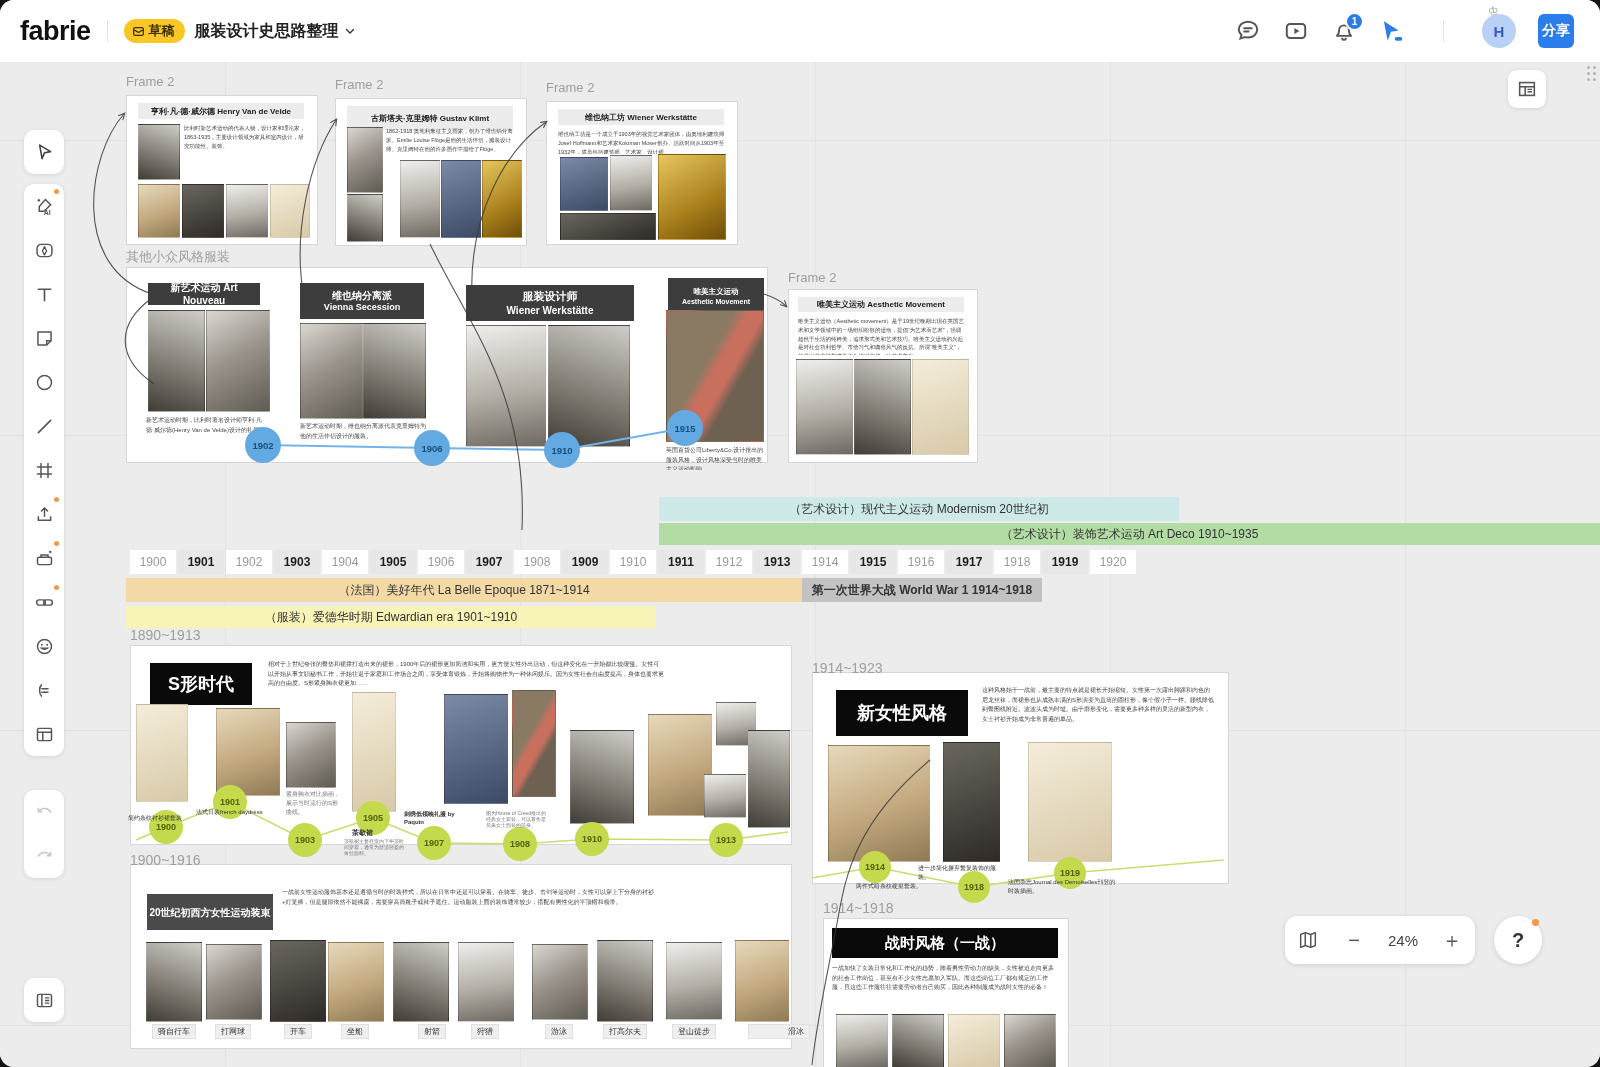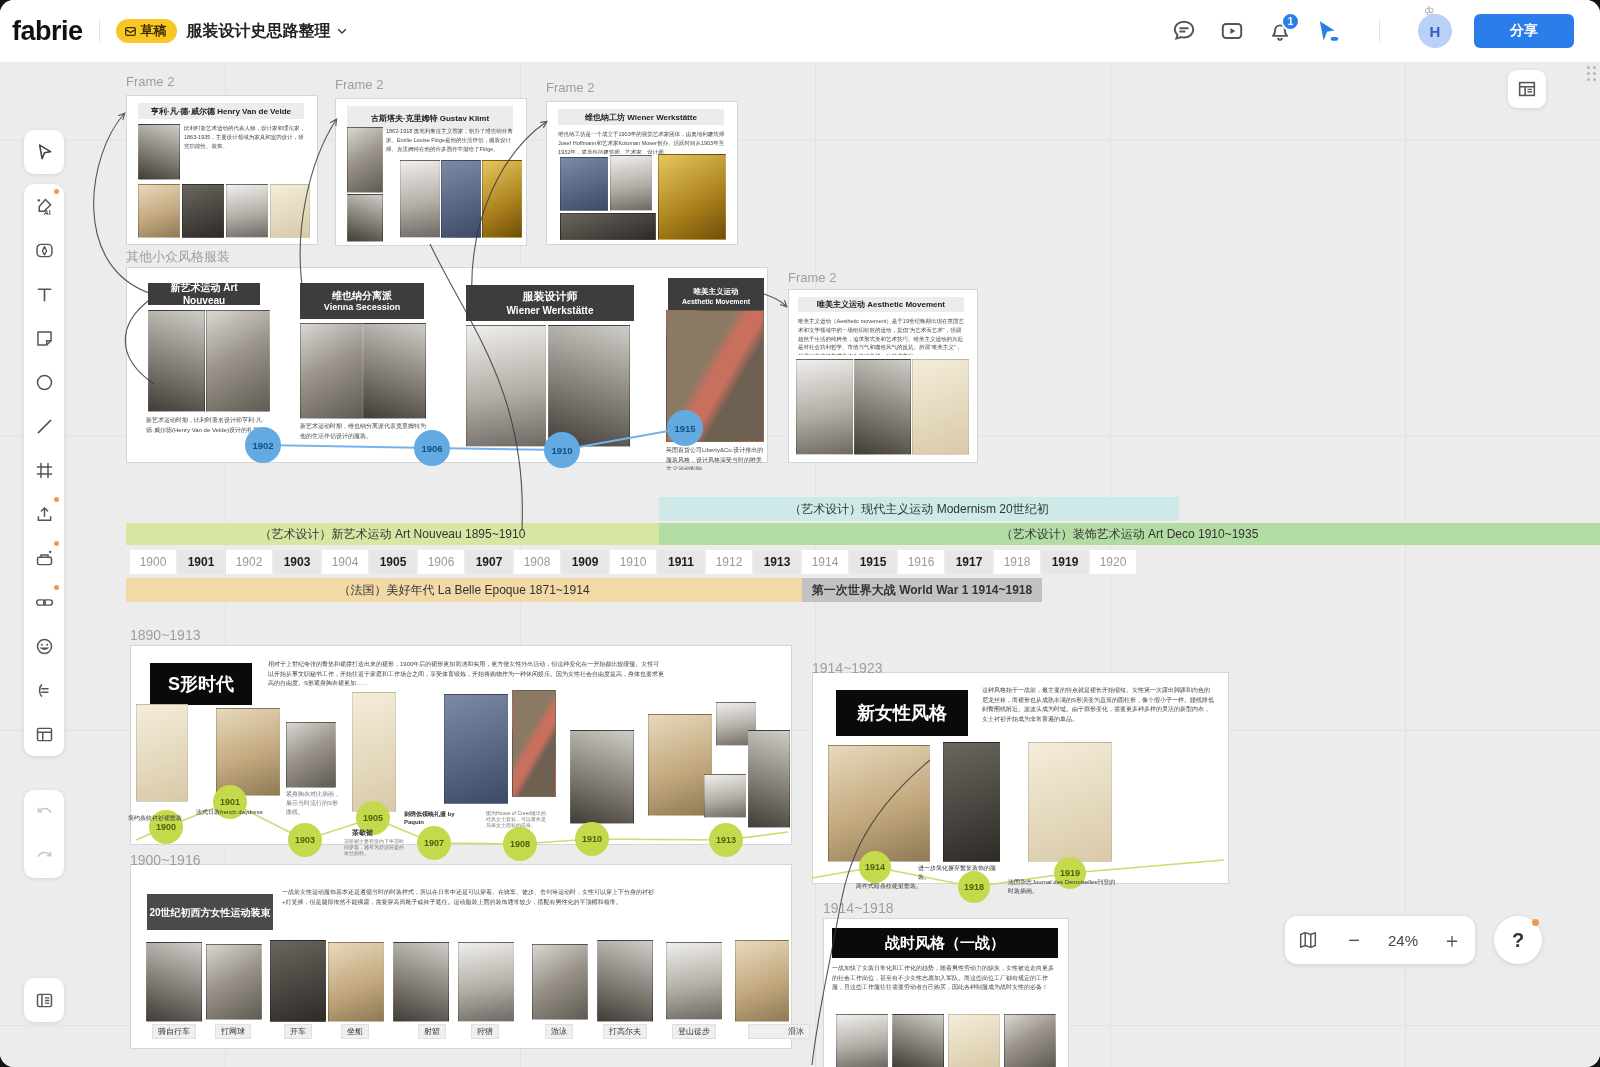--- a/index.html
+++ b/index.html
@@ -1,28 +1,28 @@
 <!DOCTYPE html>
 <html><head>
 <meta charset="utf-8">
 <style>
   html,body{margin:0;padding:0;background:#141414;font-family:"Liberation Sans","DejaVu Sans",sans-serif;}
   .app{position:relative;width:1600px;height:1067px;background:#ededed;border-radius:14px;overflow:hidden;}
   
   .topbar{position:absolute;left:0;top:0;width:1600px;height:62px;background:#fff;display:flex;align-items:center;z-index:20;}
-  .logo{font-size:27px;font-weight:bold;letter-spacing:-0.5px;color:#111;margin-left:12px;}
+  .logo{font-size:27px;font-weight:bold;letter-spacing:-0.5px;color:#111;margin-left:20px;}
   .tb-div{width:1px;height:22px;background:#e2e2e2;margin:0 16px;}
   .badge{display:flex;align-items:center;gap:4px;background:#f8c727;border-radius:12px;padding:3px 10px 3px 8px;font-size:13px;font-weight:bold;color:#3d3100;}
   .doc-title{font-size:16px;font-weight:600;color:#222;margin-left:10px;display:flex;align-items:center;gap:5px;}
   .tb-right{margin-left:auto;display:flex;align-items:center;gap:22px;margin-right:26px;}
   .tb-icon{width:26px;height:26px;position:relative;cursor:pointer;}
   .nbadge{position:absolute;right:-7px;top:-6px;background:#2b7de9;color:#fff;font-size:10px;font-weight:bold;border-radius:50%;width:15px;height:15px;display:flex;align-items:center;justify-content:center;border:2px solid #fff;}
   .avatar{width:34px;height:34px;border-radius:50%;background:#b9d0f7;color:#3a5bbf;font-weight:bold;font-size:15px;display:flex;align-items:center;justify-content:center;position:relative;}
   .crown{position:absolute;top:-10px;left:6px;font-size:12px;color:#9a9a9a;transform:rotate(-8deg);}
-  .share-btn{background:#2b7de9;color:#fff;font-size:14px;font-weight:600;border:none;border-radius:6px;padding:8px 36px;cursor:pointer;}
+  .share-btn{background:#2b7de9;color:#fff;font-size:14px;font-weight:600;border:none;border-radius:6px;padding:8px 4px;cursor:pointer;}
   .edge-dots{position:absolute;right:4px;top:66px;display:grid;grid-template-columns:3px 3px;gap:3px;z-index:30;}
   .edge-dots i{width:3px;height:3px;border-radius:50%;background:#b5b5b5;}
   
   .canvas{position:absolute;left:0;top:62px;width:1600px;height:1005px;background:#ececec;
     background-image:linear-gradient(#e2e2e3 1px,transparent 1px),linear-gradient(90deg,#e2e2e3 1px,transparent 1px);
     background-size:295px 295px;background-position:225px 78px;}
   
   .lt{position:absolute;left:24px;background:#fff;border-radius:10px;box-shadow:0 1px 4px rgba(0,0,0,.10);z-index:25;display:flex;flex-direction:column;align-items:center;}
   .tool{width:40px;height:44px;display:flex;align-items:center;justify-content:center;position:relative;cursor:pointer;}
   .tool svg{width:21px;height:21px;}
@@ -213,21 +213,20 @@
     <div class="cb" style="left:667px;top:348px;">1915</div>
 
     <div class="glabel" style="left:788px;top:208px;">Frame 2</div>
     <div class="card" style="left:788px;top:227px;width:188px;height:172px;"></div>
     <div class="ftitle" style="left:798px;top:235px;width:166px;height:15px;">唯美主义运动 Aesthetic Movement</div>
     <div class="tt tt5" style="left:798px;top:255px;width:168px;height:38px;overflow:hidden;">唯美主义运动（Aesthetic movement）是于19世纪晚期出现在英国艺术和文学领域中的一场组织松散的运动，提倡“为艺术而艺术”，强调超然于生活的纯粹美，追求形式美和艺术技巧。唯美主义运动的兴起是对社会功利哲学、市侩习气和庸俗风气的反抗。所谓“唯美主义”，就是以艺术的形式美作为绝对美的一种艺术主张。</div>
     <div class="ph p-bw3" style="left:796px;top:297px;width:55px;height:94px;"></div>
     <div class="ph p-bw2" style="left:854px;top:297px;width:55px;height:94px;"></div>
     <div class="ph p-cream" style="left:912px;top:297px;width:55px;height:94px;"></div>
 
-    <div class="tbar" style="left:126px;top:461px;width:533px;background:#d6e6a3;">（艺术设计）新艺术运动 Art Nouveau 1895~1910</div>
     <div class="tbar" style="left:659px;top:435px;width:520px;height:24px;background:#cdeae8;">（艺术设计）现代主义运动 Modernism 20世纪初</div>
     <div class="tbar" style="left:659px;top:461px;width:941px;background:#b2dca4;">（艺术设计）装饰艺术运动 Art Deco 1910~1935</div>
 
     <div class="yrow">
       <div class="yr">1900</div>
       <div class="yr">1901</div>
       <div class="yr">1902</div>
       <div class="yr">1903</div>
       <div class="yr">1904</div>
       <div class="yr">1905</div>
@@ -243,20 +242,21 @@
       <div class="yr">1915</div>
       <div class="yr">1916</div>
       <div class="yr">1917</div>
       <div class="yr">1918</div>
       <div class="yr">1919</div>
       <div class="yr">1920</div>
     </div>
 
     <div class="tbar" style="left:126px;top:516px;width:676px;height:24px;background:#f2d9a6;">（法国）美好年代 La Belle Epoque 1871~1914</div>
     <div class="tbar" style="left:802px;top:516px;width:240px;height:24px;background:#c2c2c2;font-weight:600;">第一次世界大战 World War 1 1914~1918</div>
+    <div class="tbar" style="left:126px;top:544px;width:530px;background:#f8f4b8;">（服装）爱德华时期 Edwardian era 1901~1910</div>
 
     <div class="glabel" style="left:130px;top:565px;font-size:14px;">1890~1913</div>
     <div class="card" style="left:130px;top:583px;width:660px;height:198px;"></div>
     <div class="bhead" style="left:150px;top:601px;width:102px;height:42px;font-size:18px;">S形时代</div>
     <div class="tt" style="left:268px;top:598px;width:396px;height:58px;overflow:hidden;">相对于上世纪夸张的臀垫和裙撑打造出来的裙形，1900年后的裙形更加简洁和实用，更方便女性外出活动，但这种变化在一开始都比较缓慢。女性可以开始从事文职秘书工作，开始往返于家庭和工作场合之间，享受体育锻炼，开始将购物作为一种休闲娱乐。因为女性社会自由度提高，身体也要求更高的自由度。S形紧身胸衣裙更加……</div>
     <div class="ph p-cream" style="left:136px;top:642px;width:50px;height:96px;"></div>
     <div class="ph p-sepia" style="left:216px;top:646px;width:62px;height:86px;"></div>
     <div class="ph p-bw" style="left:286px;top:660px;width:48px;height:64px;"></div>
     <div class="ph p-cream" style="left:352px;top:630px;width:42px;height:118px;"></div>
     <div class="ph p-blue" style="left:444px;top:632px;width:62px;height:108px;"></div>

